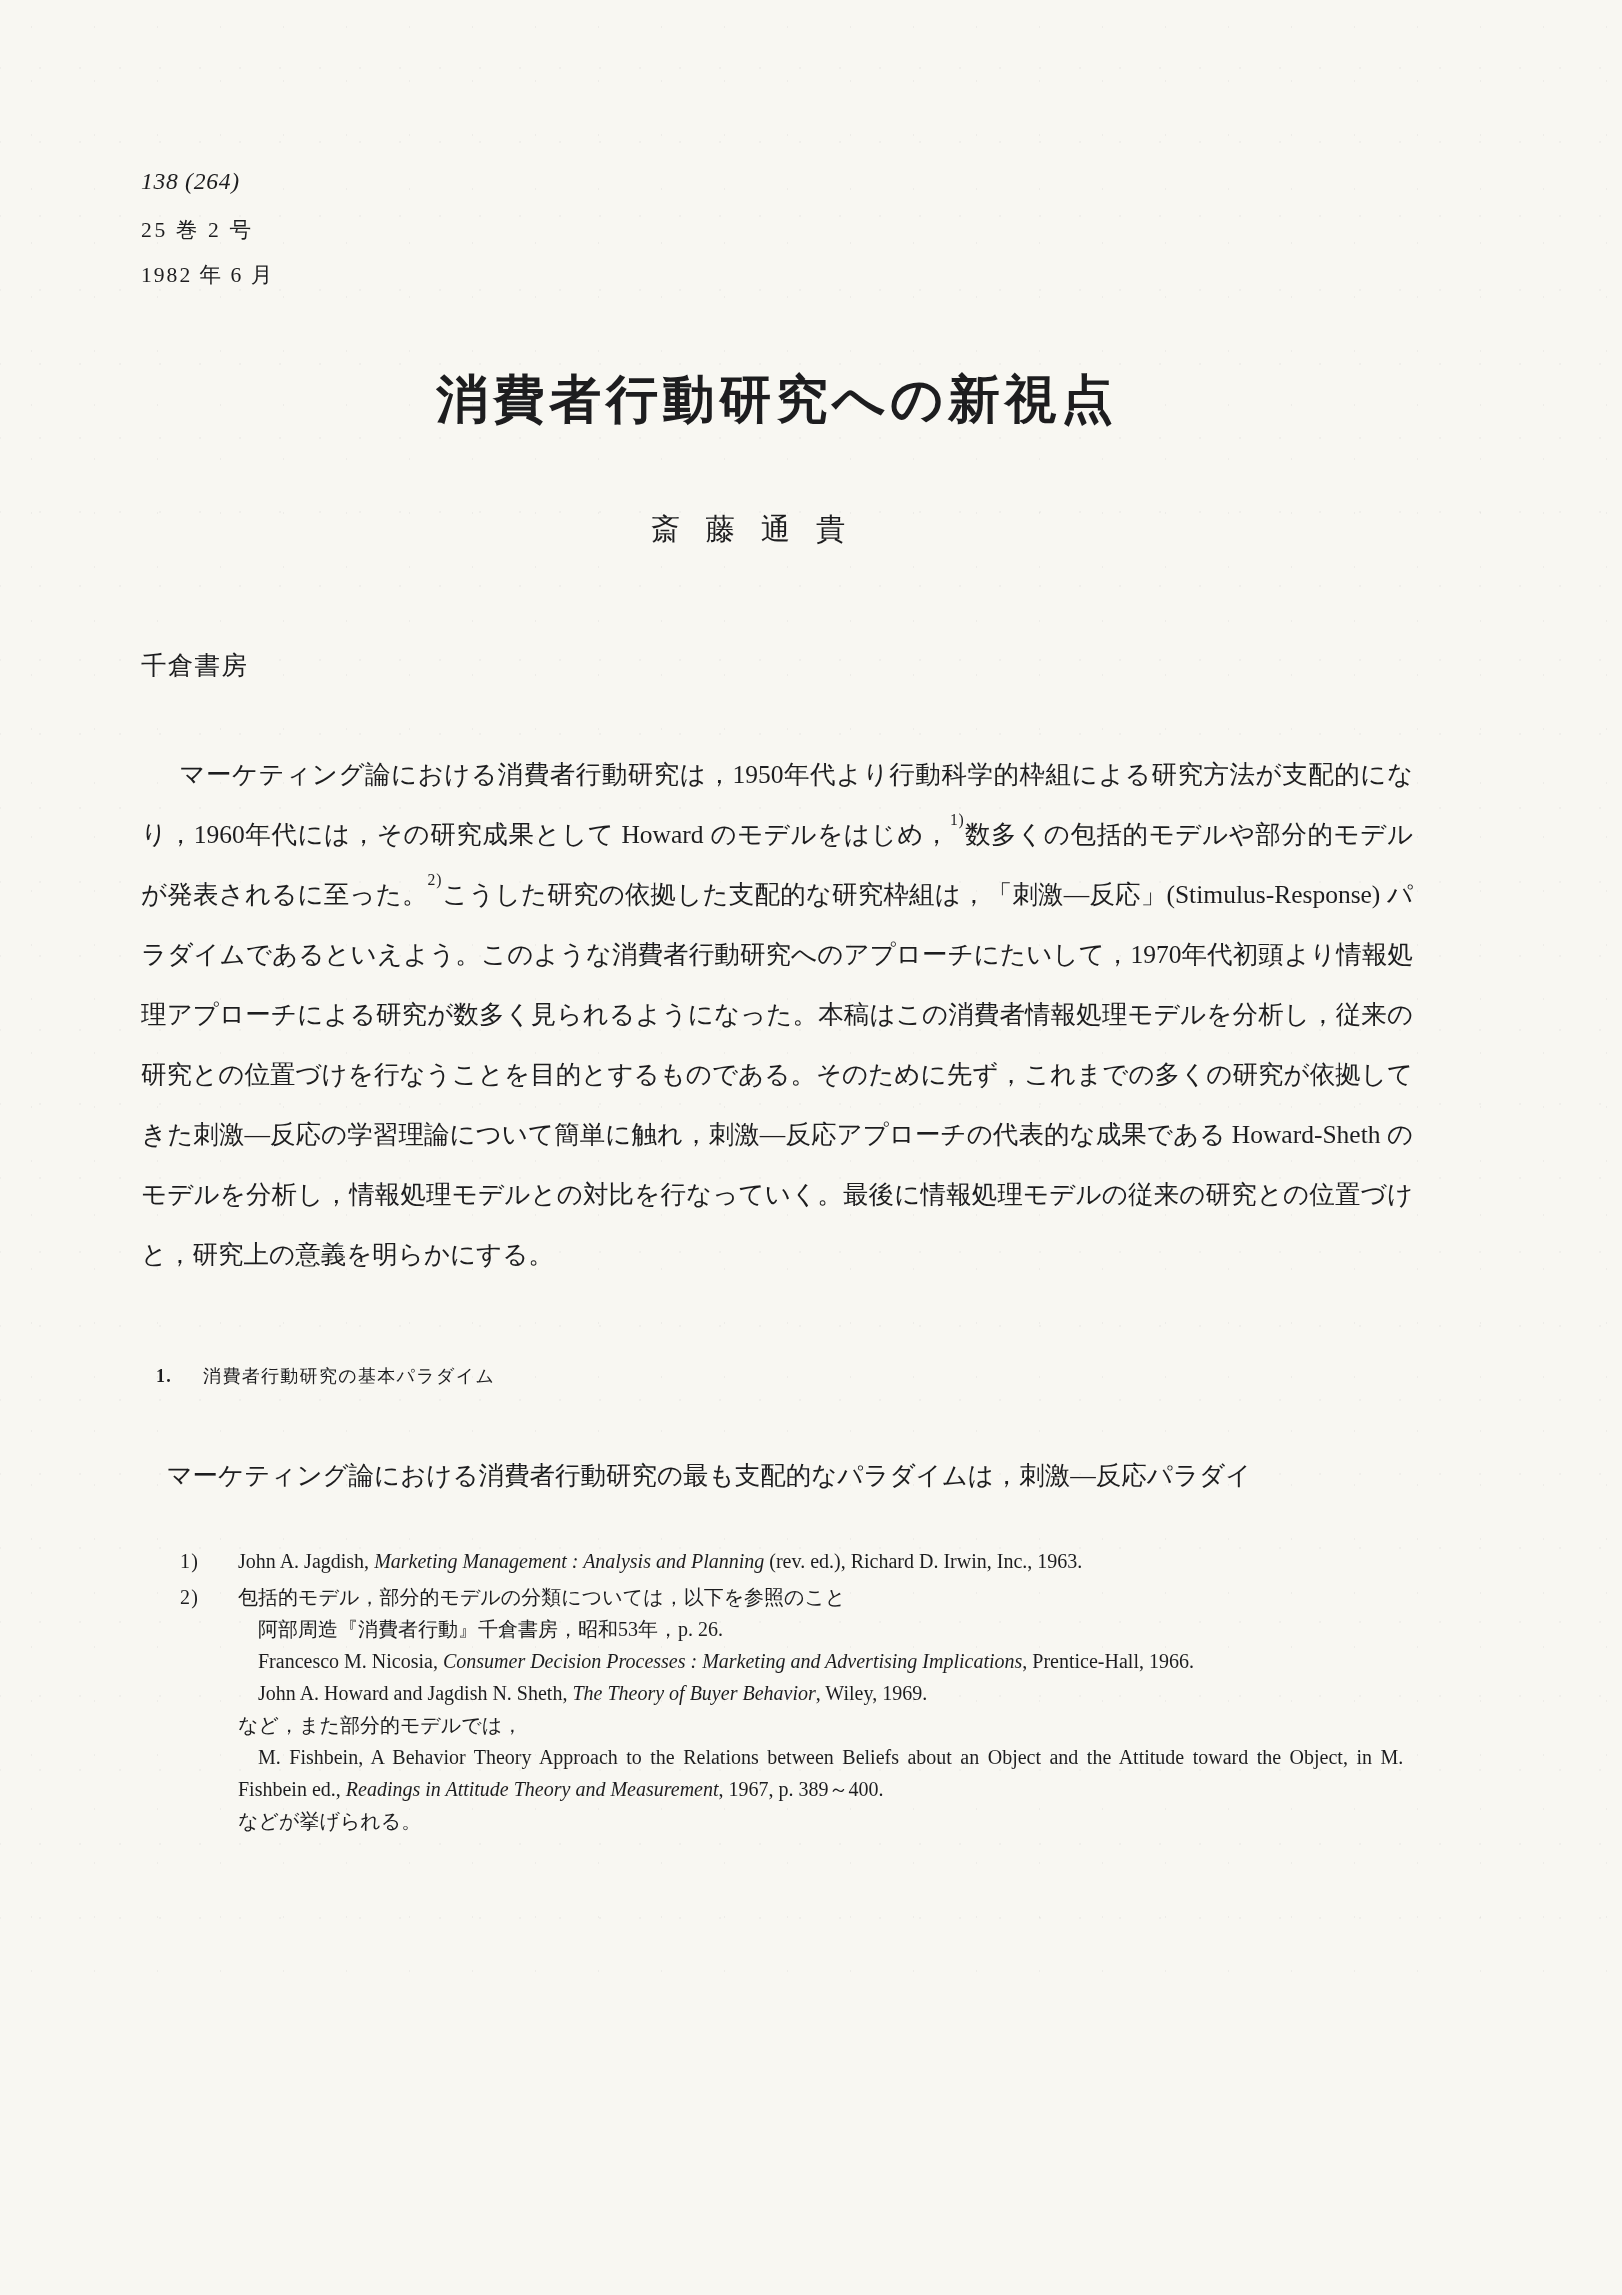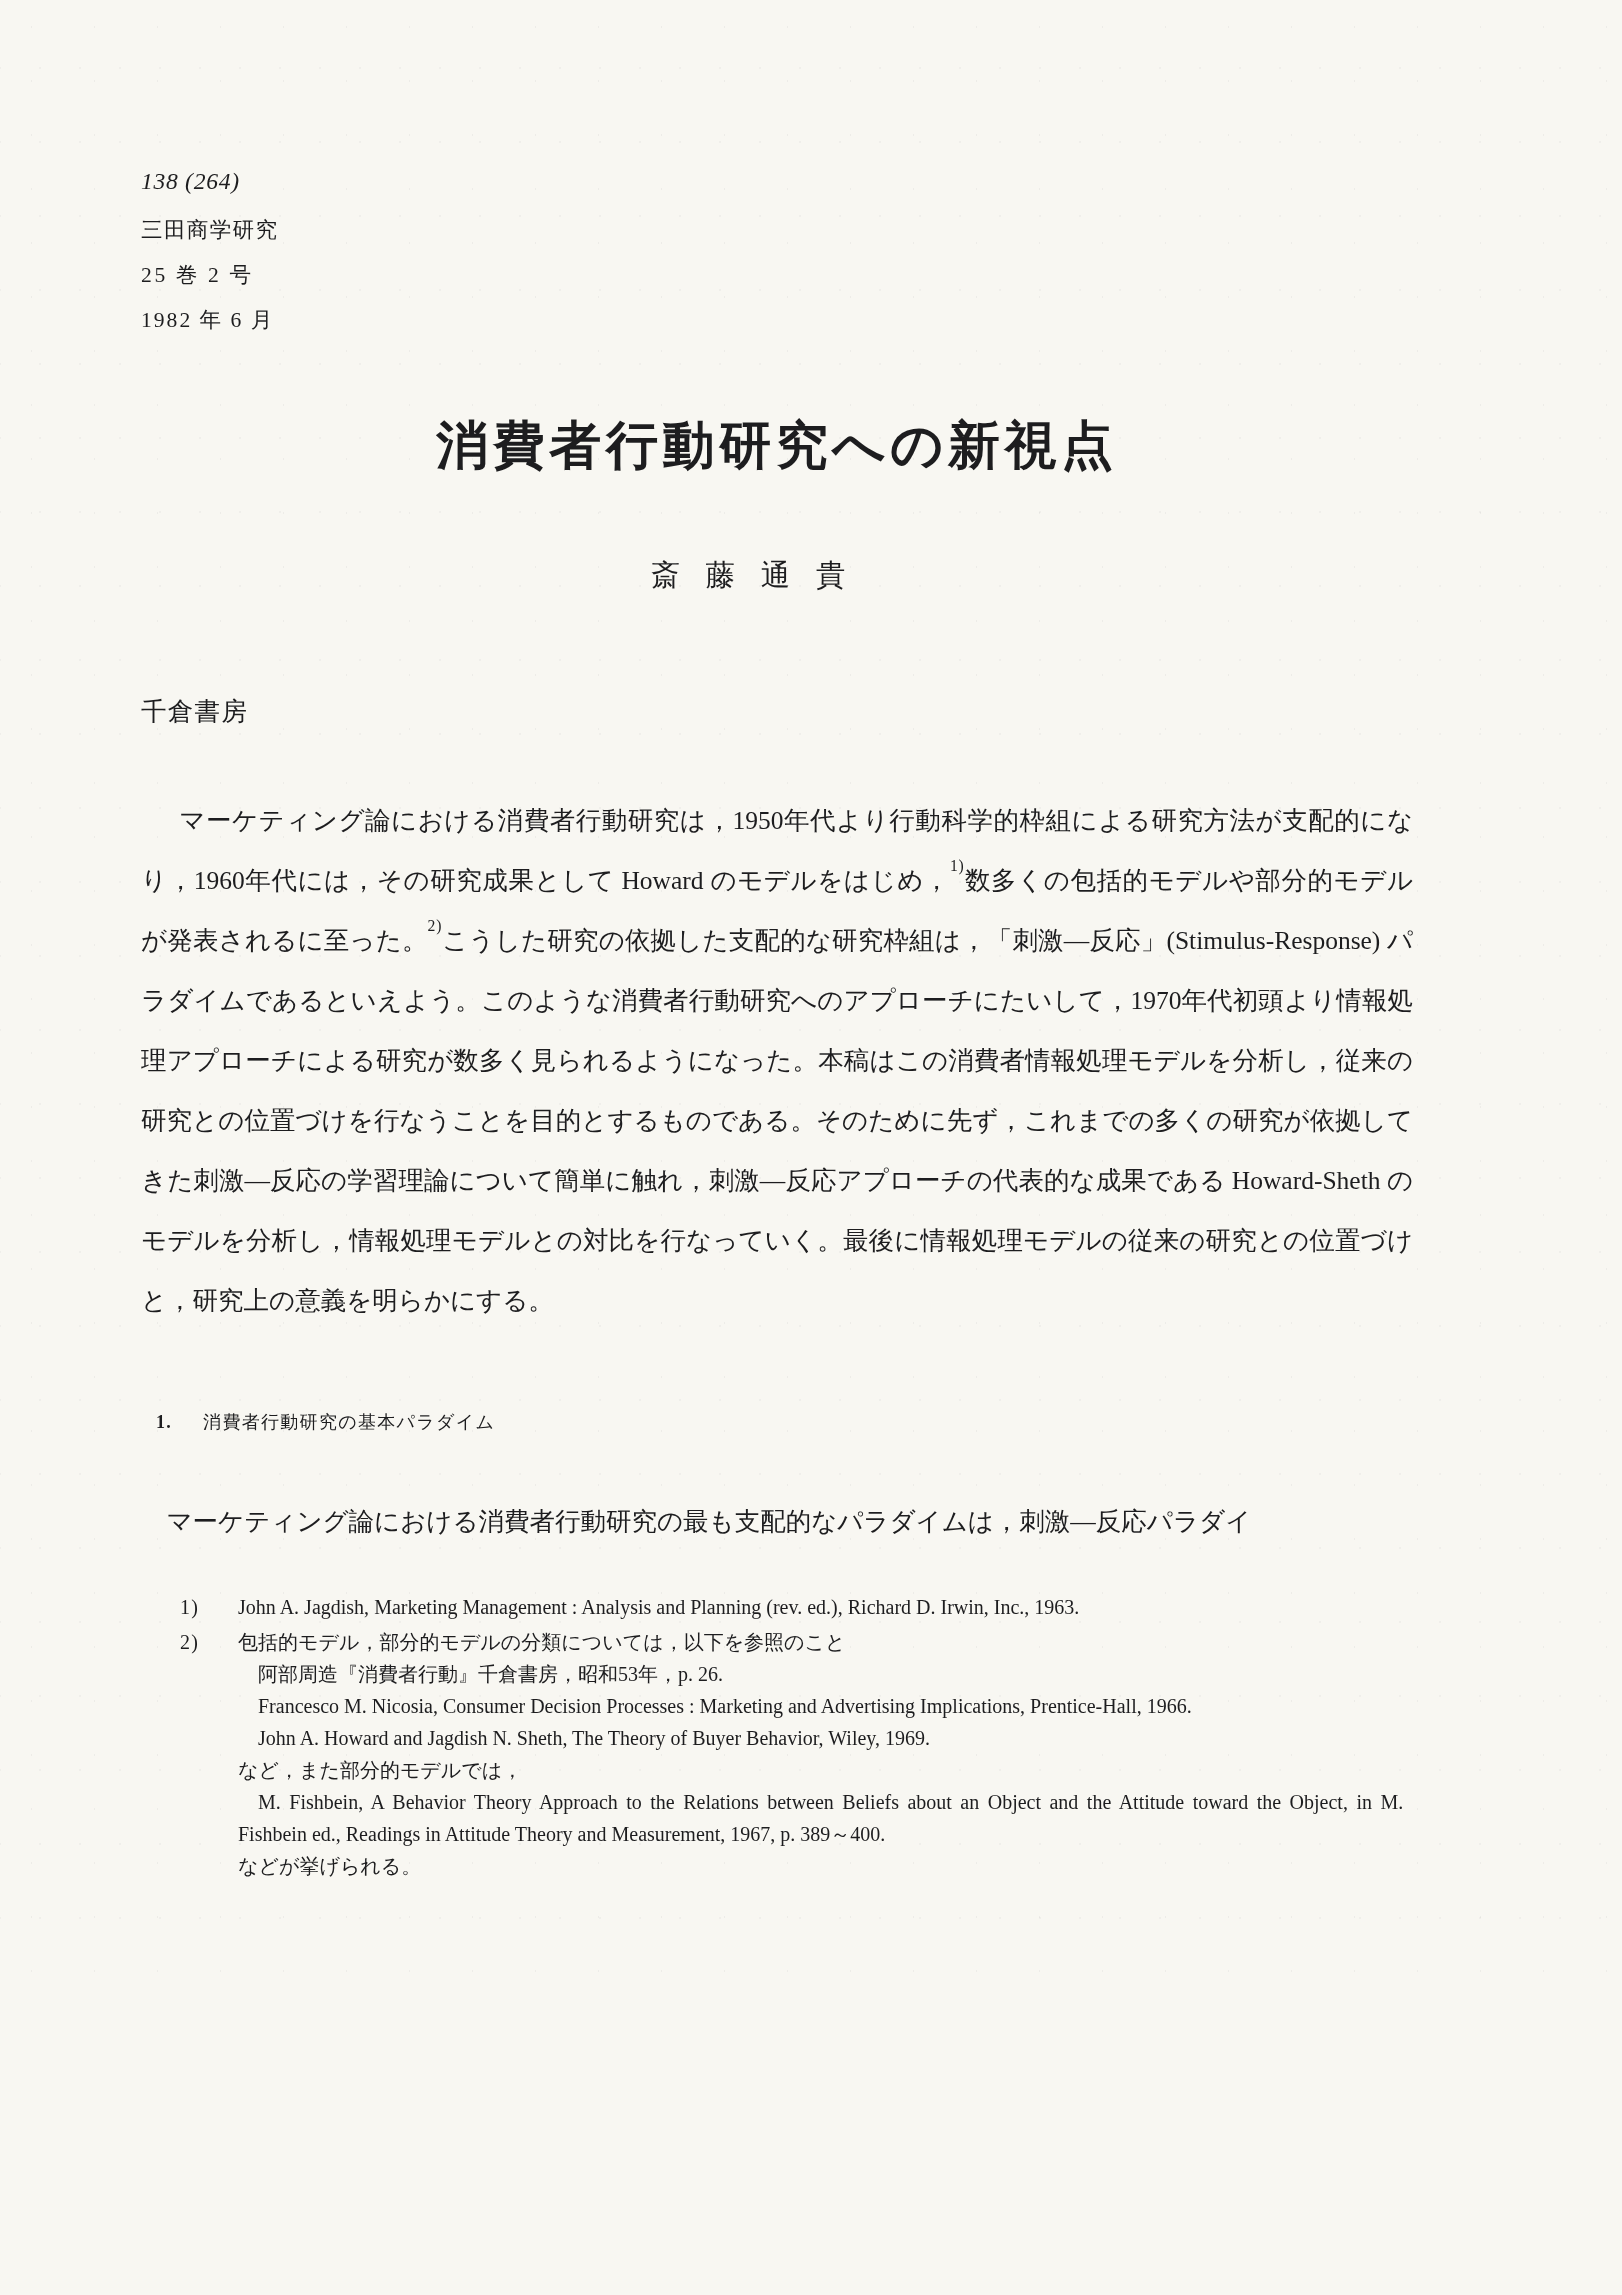--- a/index.html
+++ b/index.html
@@ -103,30 +103,29 @@
     text-align: justify;
     margin-bottom: 3.9px;
   }
   .fn-marker {
     position: absolute;
     left: 0;
     top: 0;
     letter-spacing: 1.3px;
   }
   .fn-entry.ind { text-indent: 1em; }
-  .it { }
+  .it { font-style: italic; }
 </style>
 </head>
 <body>
 
 <div class="page">
 
   <div>
     <div class="hdr-line hdr-pageno">138 (264)</div>
-    <div class="hdr-line hdr-journal">三田商学研究</div>
     <div class="hdr-line hdr-volume">25 巻 2 号</div>
     <div class="hdr-line hdr-date">1982 年 6 月</div>
   </div>
 
   <div class="title">消費者行動研究への新視点</div>
 
   <div class="author">斎 藤 通 貴</div>
 
   <div class="h-intro">千倉書房</div>
 

